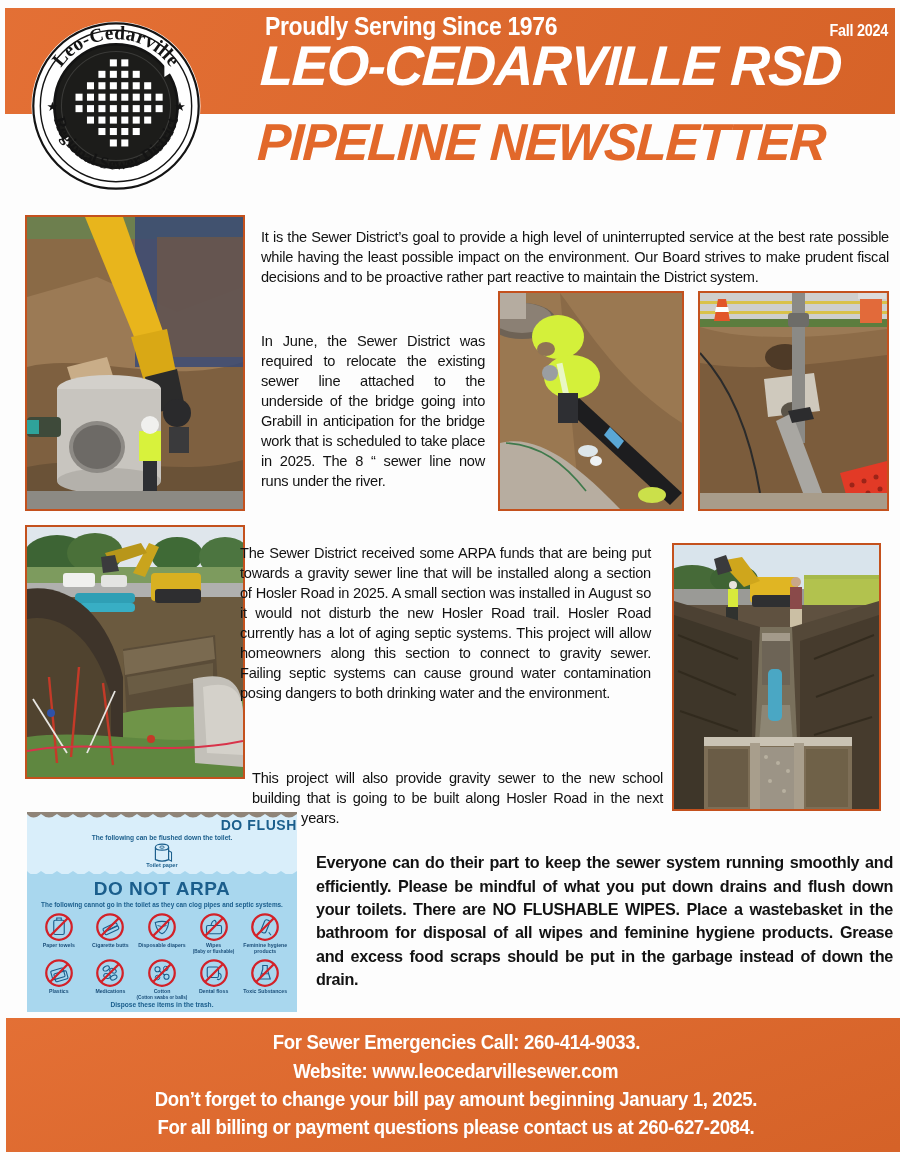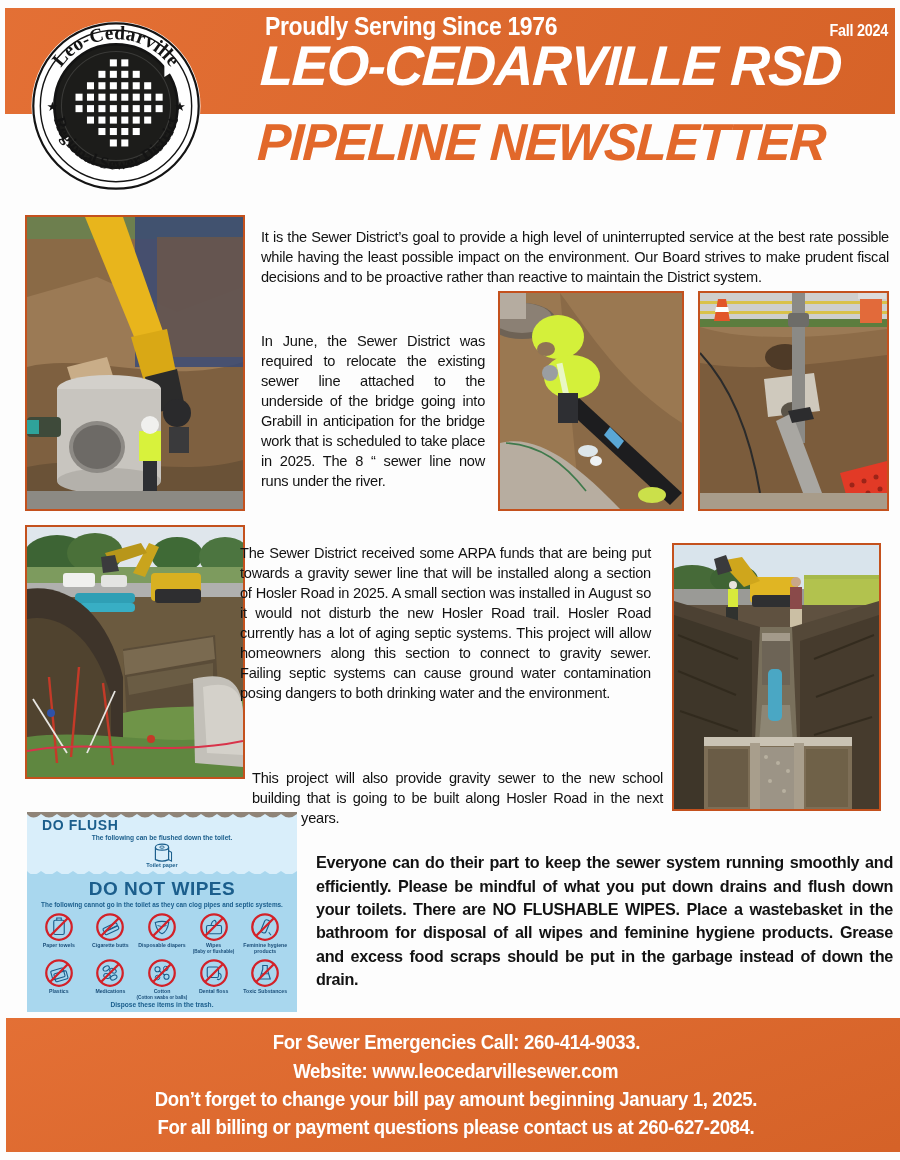--- a/index.html
+++ b/index.html
@@ -139,24 +139,23 @@
     position: absolute; left:0; top:62px; width: 100%; height: 138px;
     background: #a9d7ee;
   }
   .wave-top, .wave-mid {
     position: absolute; left: 0; width: 100%; height: 9px;
   }
   .wave-top { top: 0; }
   .wave-mid { top: 56px; }
   .do-flush-title {
     position: absolute; left: 0; top: 5px; width: 100%;
-    text-align: left;
+    text-align: right;
     font-size: 14px; font-weight: bold; color: #1b5e8c;
     letter-spacing: 0.6px;
-    margin-left: 15px;
   }
   .do-flush-sub {
     position: absolute; left: 0; top: 22px; width: 100%;
     text-align: center;
     font-size: 6.6px; font-weight: bold; color: #1b5e8c;
   }
   .tp-icon {
     position: absolute; left: 50%; top: 30px;
     transform: translateX(-50%);
     width: 22px; height: 22px;
@@ -500,21 +499,21 @@
           <circle cx="104" cy="218" r="2"></circle>
         <circle cx="114" cy="226" r="2"></circle>
           <circle cx="96" cy="236" r="2"></circle>
         <circle cx="110" cy="246" r="2"></circle>
       </g>
       <rect x="34" y="204" width="40" height="58" fill="#6a5c46"></rect>
       <rect x="132" y="204" width="42" height="58" fill="#6f6148"></rect>
     </svg>
   </div>
 
-  <p class="para" id="para-intro">It is the Sewer District’s goal to provide a high level of uninterrupted service at the best rate possible while having the least possible impact on the environment.  Our Board strives to make prudent fiscal decisions and to be proactive rather than reactive to maintain the District system.</p>
+  <p class="para" id="para-intro">It is the Sewer District’s goal to provide a high level of uninterrupted service at the best rate possible while having the least possible impact on the environment.  Our Board strives to make prudent fiscal decisions and to be proactive rather part reactive to maintain the District system.</p>
   <p class="para" id="para-june">In June, the Sewer District was required to relocate the existing sewer line attached to the underside of the bridge going into Grabill in anticipation for the bridge work that is scheduled to take place in 2025.  The 8 “ sewer line now runs under the river.</p>
   <p class="para" id="para-arpa">The Sewer District received some ARPA funds that are being put towards a gravity sewer line that will be installed along a section of Hosler Road in 2025.  A small section was installed in August so it would not disturb the new Hosler Road trail.  Hosler Road currently has a lot of aging septic systems.  This project will allow homeowners along this section to connect to gravity sewer.  Failing septic systems can cause ground water contamination posing dangers to both drinking water and the environment.</p>
   <p class="para" id="para-school">This project will also provide gravity sewer to the new school building that is going to be built along Hosler Road in the next several years.</p>
   <p class="para" id="para-flush">Everyone can do their part to keep the sewer system running smoothly and efficiently.  Please be mindful of what you put down drains and flush down your toilets. There are NO FLUSHABLE WIPES. Place a wastebasket in the bathroom for disposal of all wipes and feminine hygiene products.  Grease and excess food scraps should be put in the garbage instead of down the drain.</p>
 
   <div class="poster">
     <div class="poster-top"></div>
     <div class="poster-bottom"></div>
 
     <svg class="wave-top" viewBox="0 0 270 9" preserveAspectRatio="none">
@@ -528,21 +527,21 @@
     <div class="do-flush-sub">The following can be flushed down the toilet.</div>
 
     <svg class="tp-icon" viewBox="0 0 30 30">
       <ellipse cx="15" cy="7" rx="9" ry="4" fill="none" stroke="#1b5e8c" stroke-width="1.6"></ellipse>
       <path d="M6,7 L6,24 Q15,28 24,24 L24,7" fill="none" stroke="#1b5e8c" stroke-width="1.6"></path>
       <ellipse cx="15" cy="7" rx="3" ry="1.6" fill="none" stroke="#1b5e8c" stroke-width="1.2"></ellipse>
       <path d="M24,12 L28,14 L28,26 L24,24" fill="none" stroke="#1b5e8c" stroke-width="1.4"></path>
     </svg>
     <div class="tp-label">Toilet paper</div>
 
-    <div class="dnf-title">DO NOT WIPES</div>
+    <div class="dnf-title">DO NOT ARPA</div>
     <div class="dnf-sub">The following cannot go in the toilet as they can clog pipes and septic systems.</div>
 
     <div class="dnf-grid">
 
       <div class="dnf-item">
         <svg class="no-sym" viewBox="0 0 40 40">
           <circle cx="20" cy="20" r="17" fill="none" stroke="#d32128" stroke-width="3"></circle>
           <rect x="13" y="11" width="14" height="19" rx="2" fill="none" stroke="#1b5e8c" stroke-width="1.5"></rect>
           <path d="M17,11 L17,8 L23,8 L23,11" fill="none" stroke="#1b5e8c" stroke-width="1.5"></path>
           <line x1="8" y1="32" x2="32" y2="8" stroke="#d32128" stroke-width="3"></line>

